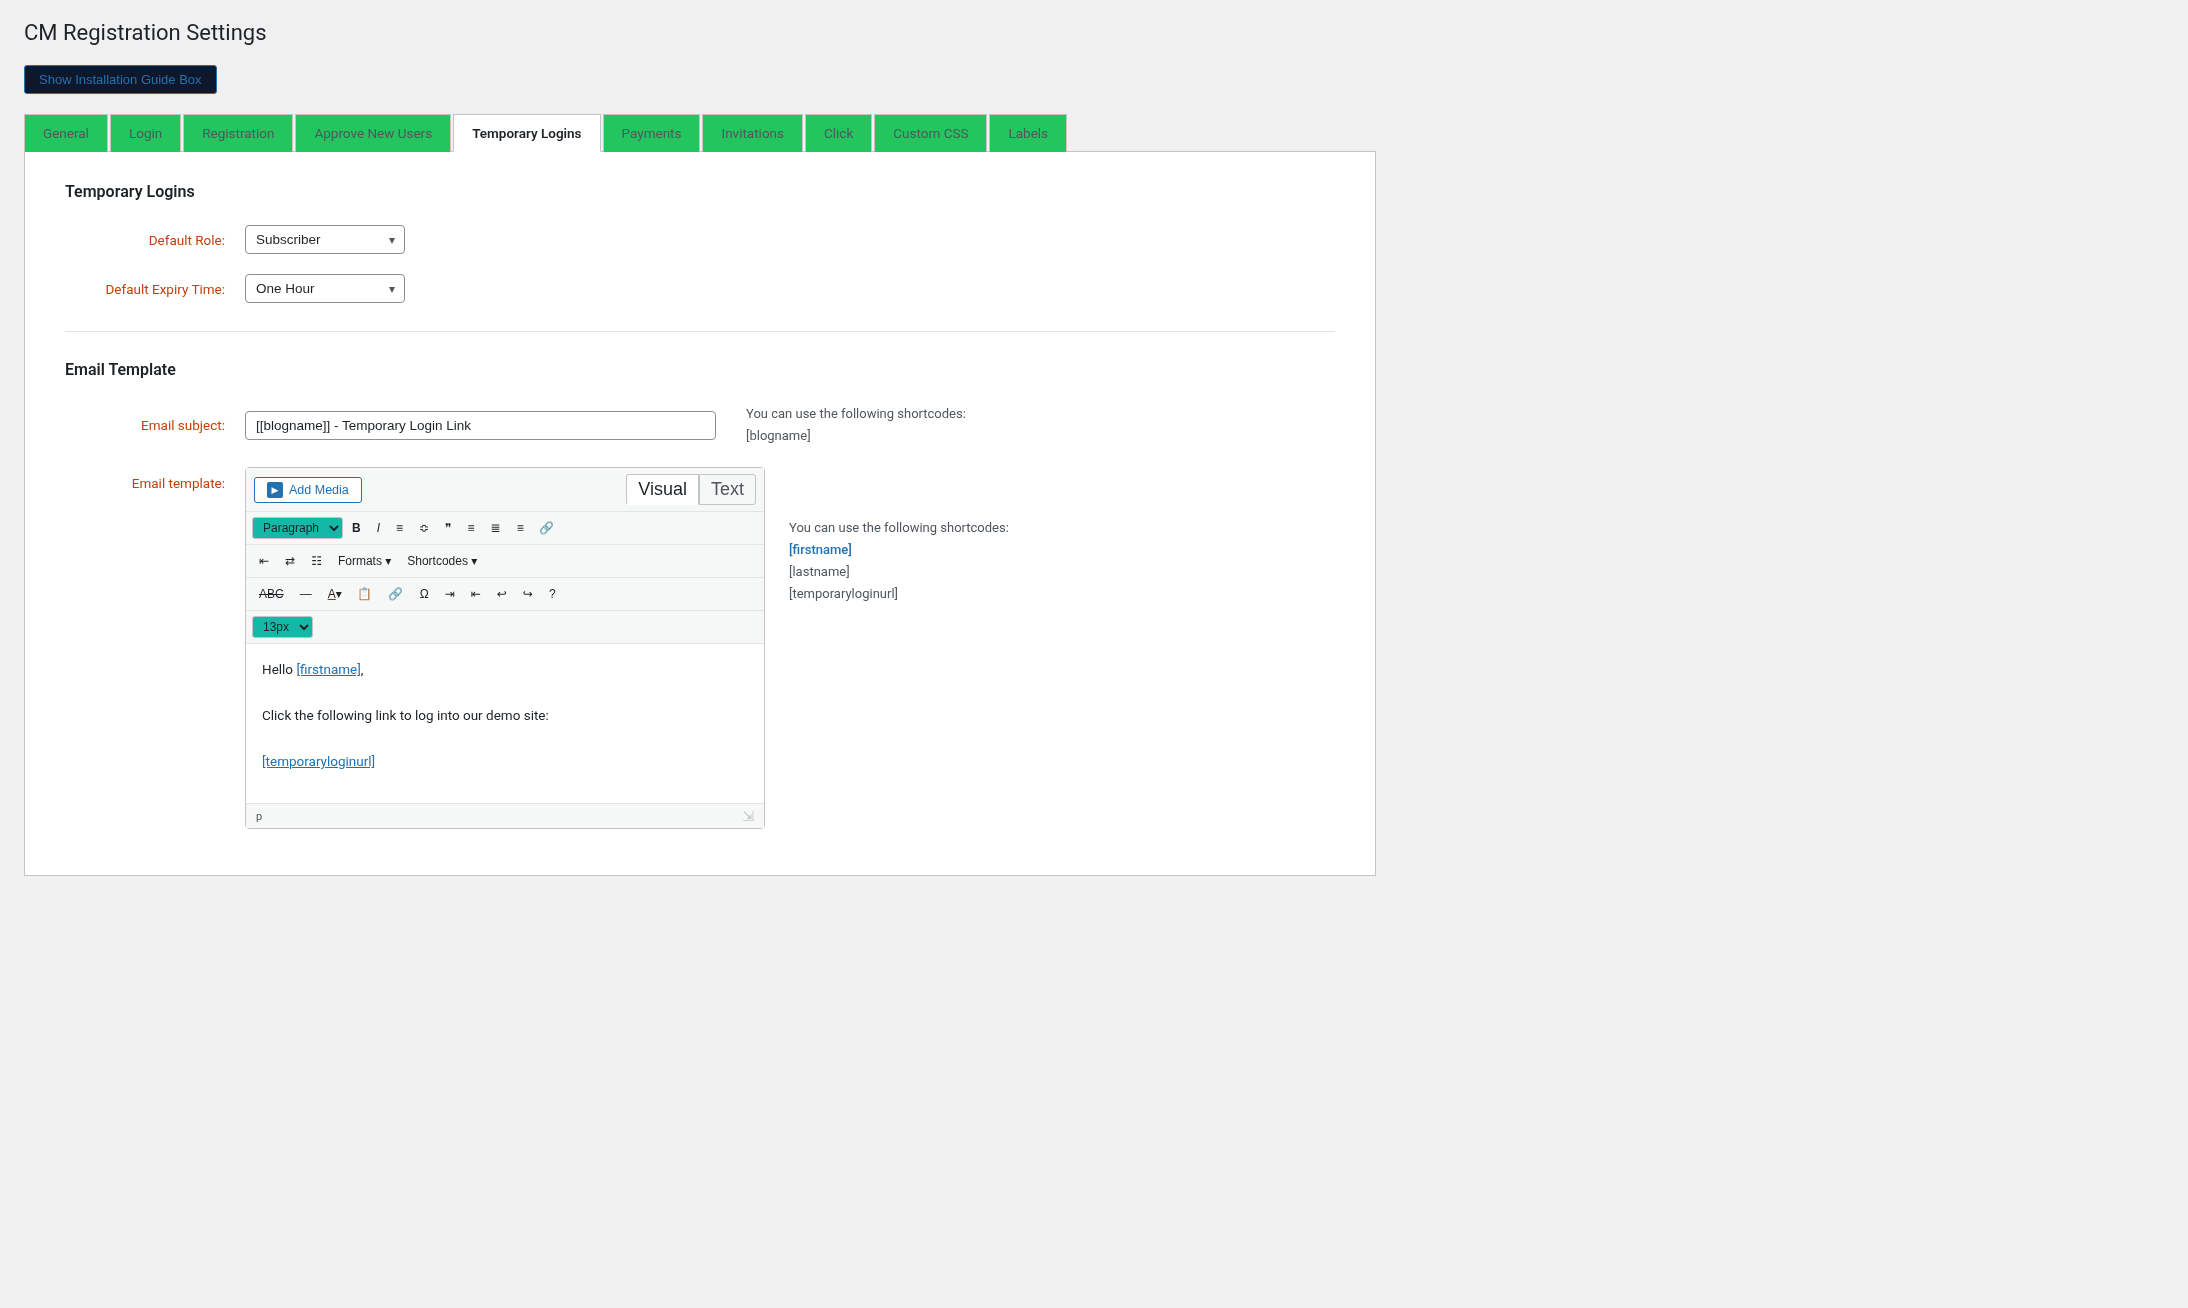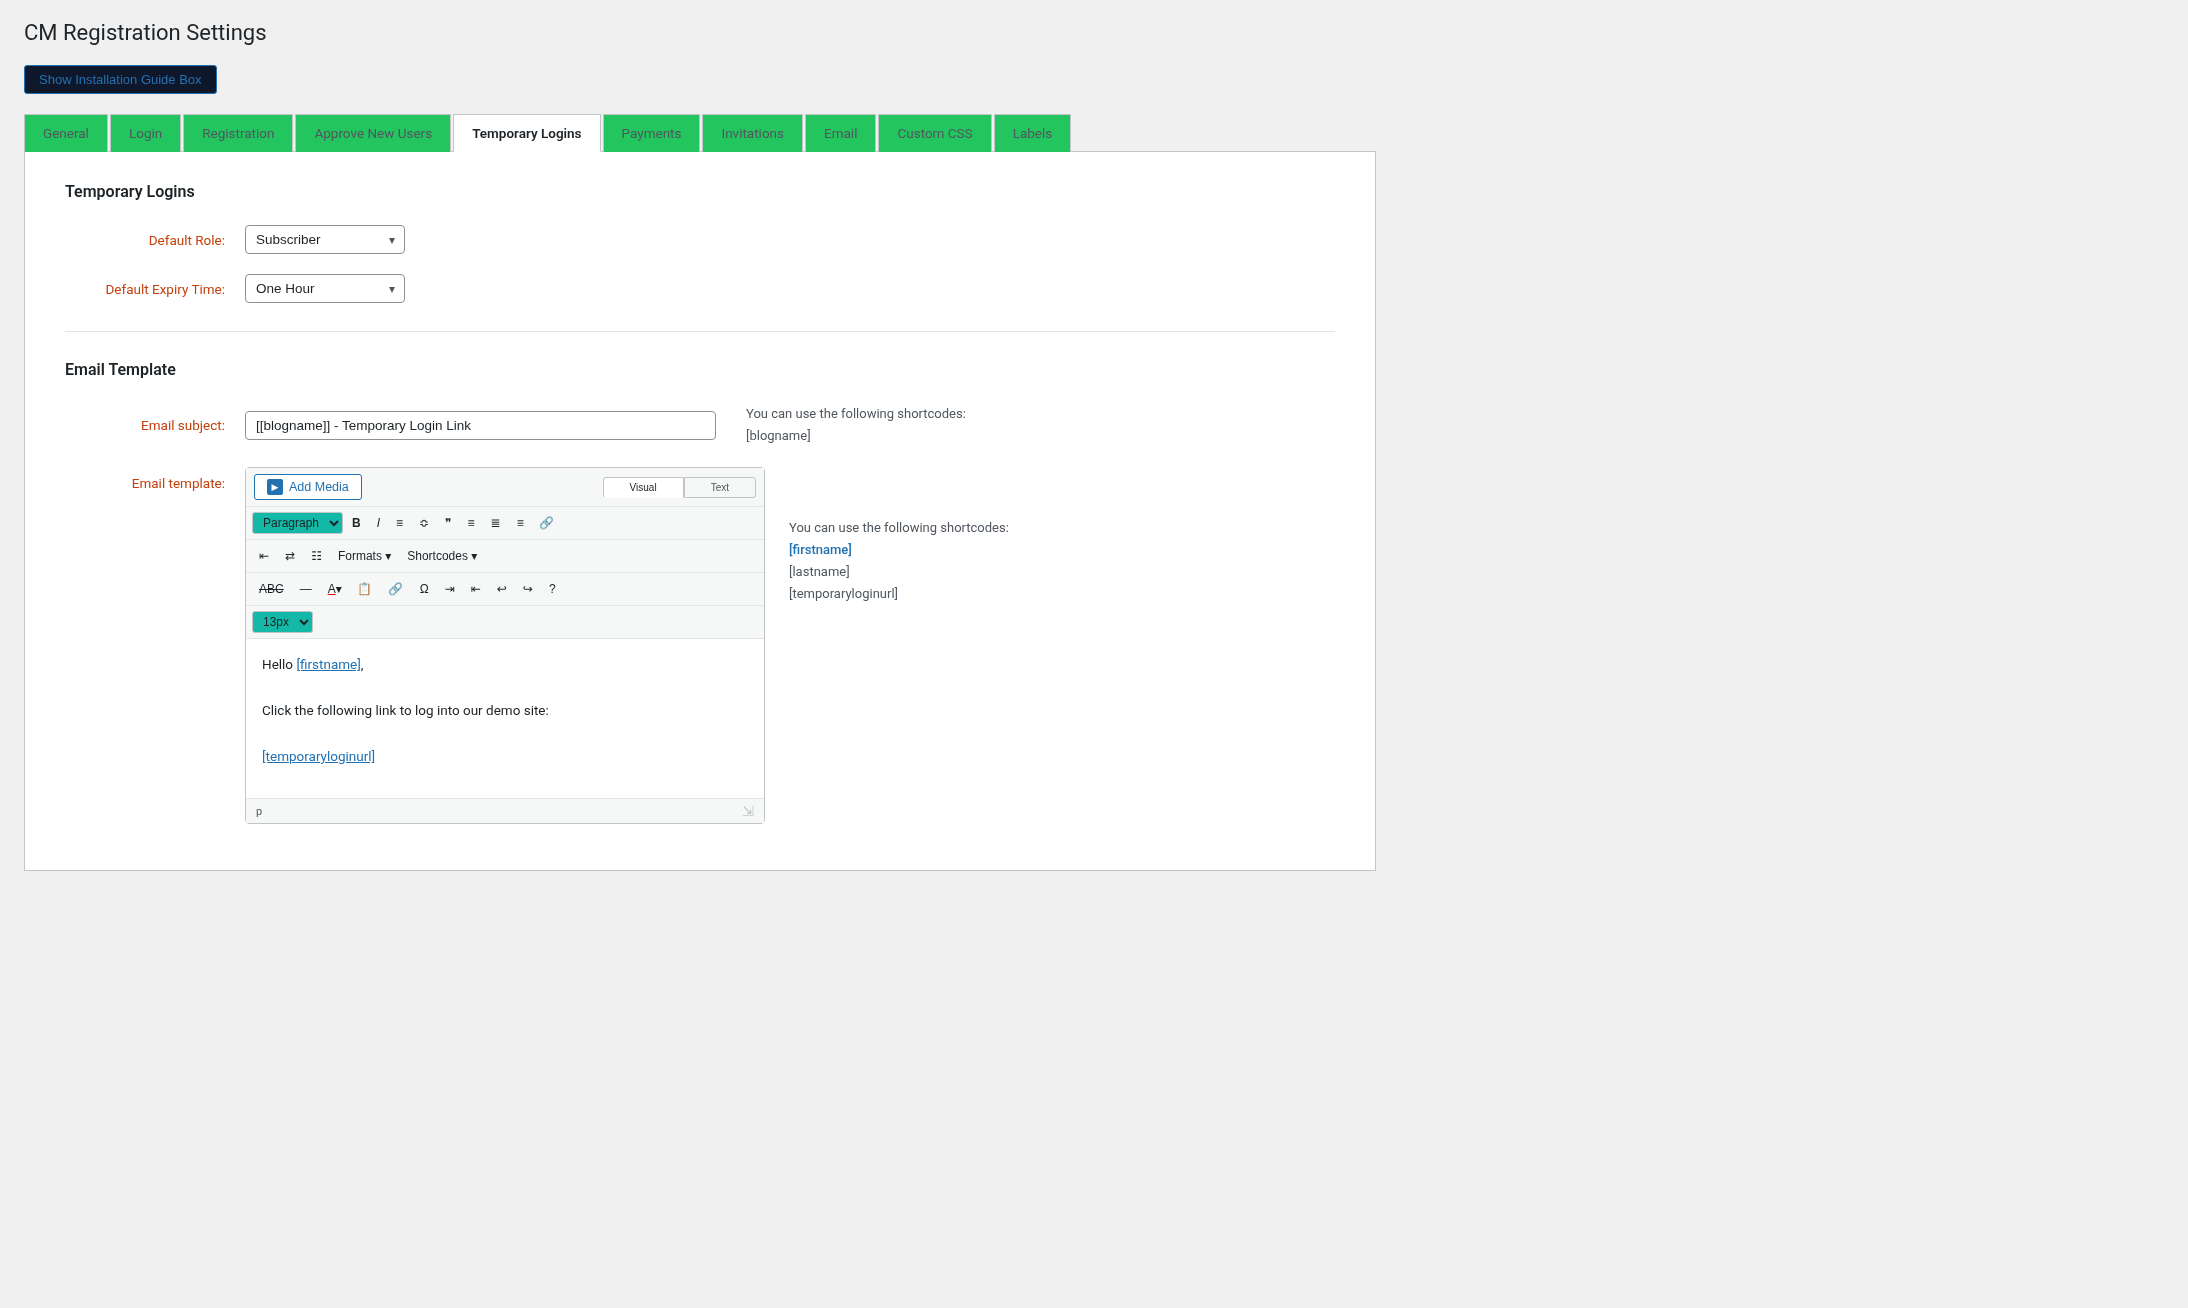--- a/index.html
+++ b/index.html
@@ -183,25 +183,25 @@
       align-items: center;
       justify-content: center;
       color: #fff;
       font-size: 9px;
     }
     .visual-text-tabs {
       display: flex;
       gap: 0;
     }
     .vt-tab {
-      padding: 4px 26px;
+      padding: 4px 11px;
       border: 1px solid #c3c4c7;
       background: #f6f7f7;
       cursor: pointer;
-      font-size: 10px;
+      font-size: 18px;
       color: #50575e;
     }
     .vt-tab.active {
       background: #fff;
       color: #1d2327;
       border-bottom-color: #fff;
     }
     .vt-tab:first-child { border-radius: 3px 0 0 3px; }
     .vt-tab:last-child { border-radius: 0 3px 3px 0; }
 
@@ -275,21 +275,21 @@
 
   
   <div class="tabs-nav">
     <div class="tab-item">General</div>
     <div class="tab-item">Login</div>
     <div class="tab-item">Registration</div>
     <div class="tab-item">Approve New Users</div>
     <div class="tab-item active">Temporary Logins</div>
     <div class="tab-item">Payments</div>
     <div class="tab-item">Invitations</div>
-    <div class="tab-item">Email</div>
+    <div class="tab-item">Click</div>
     <div class="tab-item">Custom CSS</div>
     <div class="tab-item">Labels</div>
   </div>
 
   
   <div class="content-area">
 
     <div>
       <div class="section-title">Temporary Logins</div>
 

